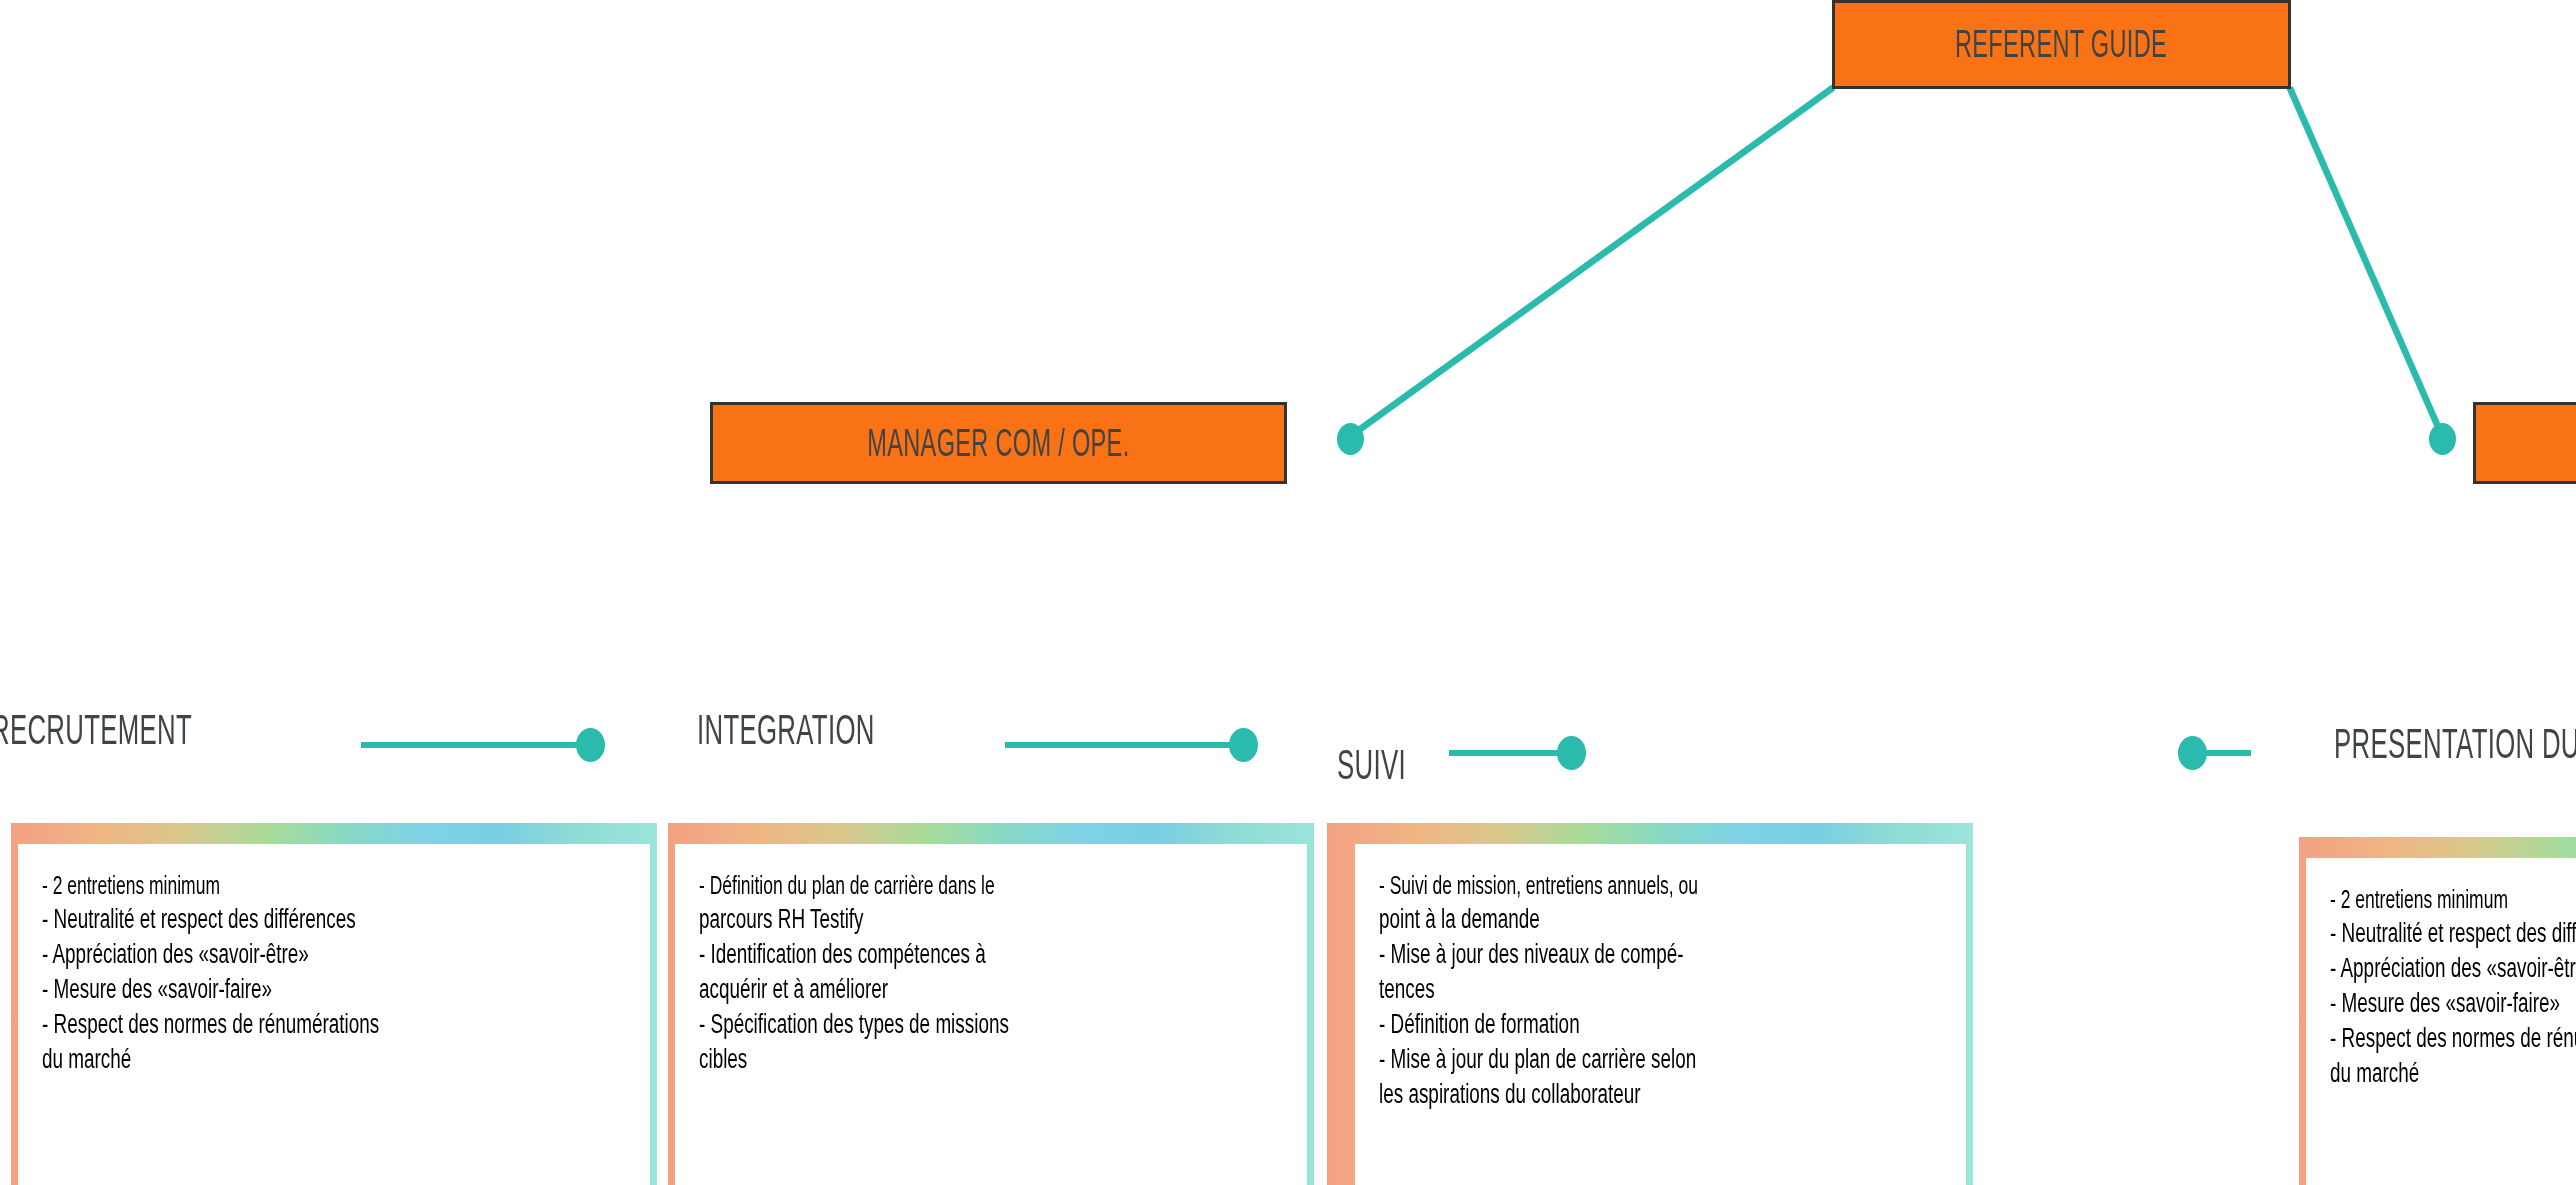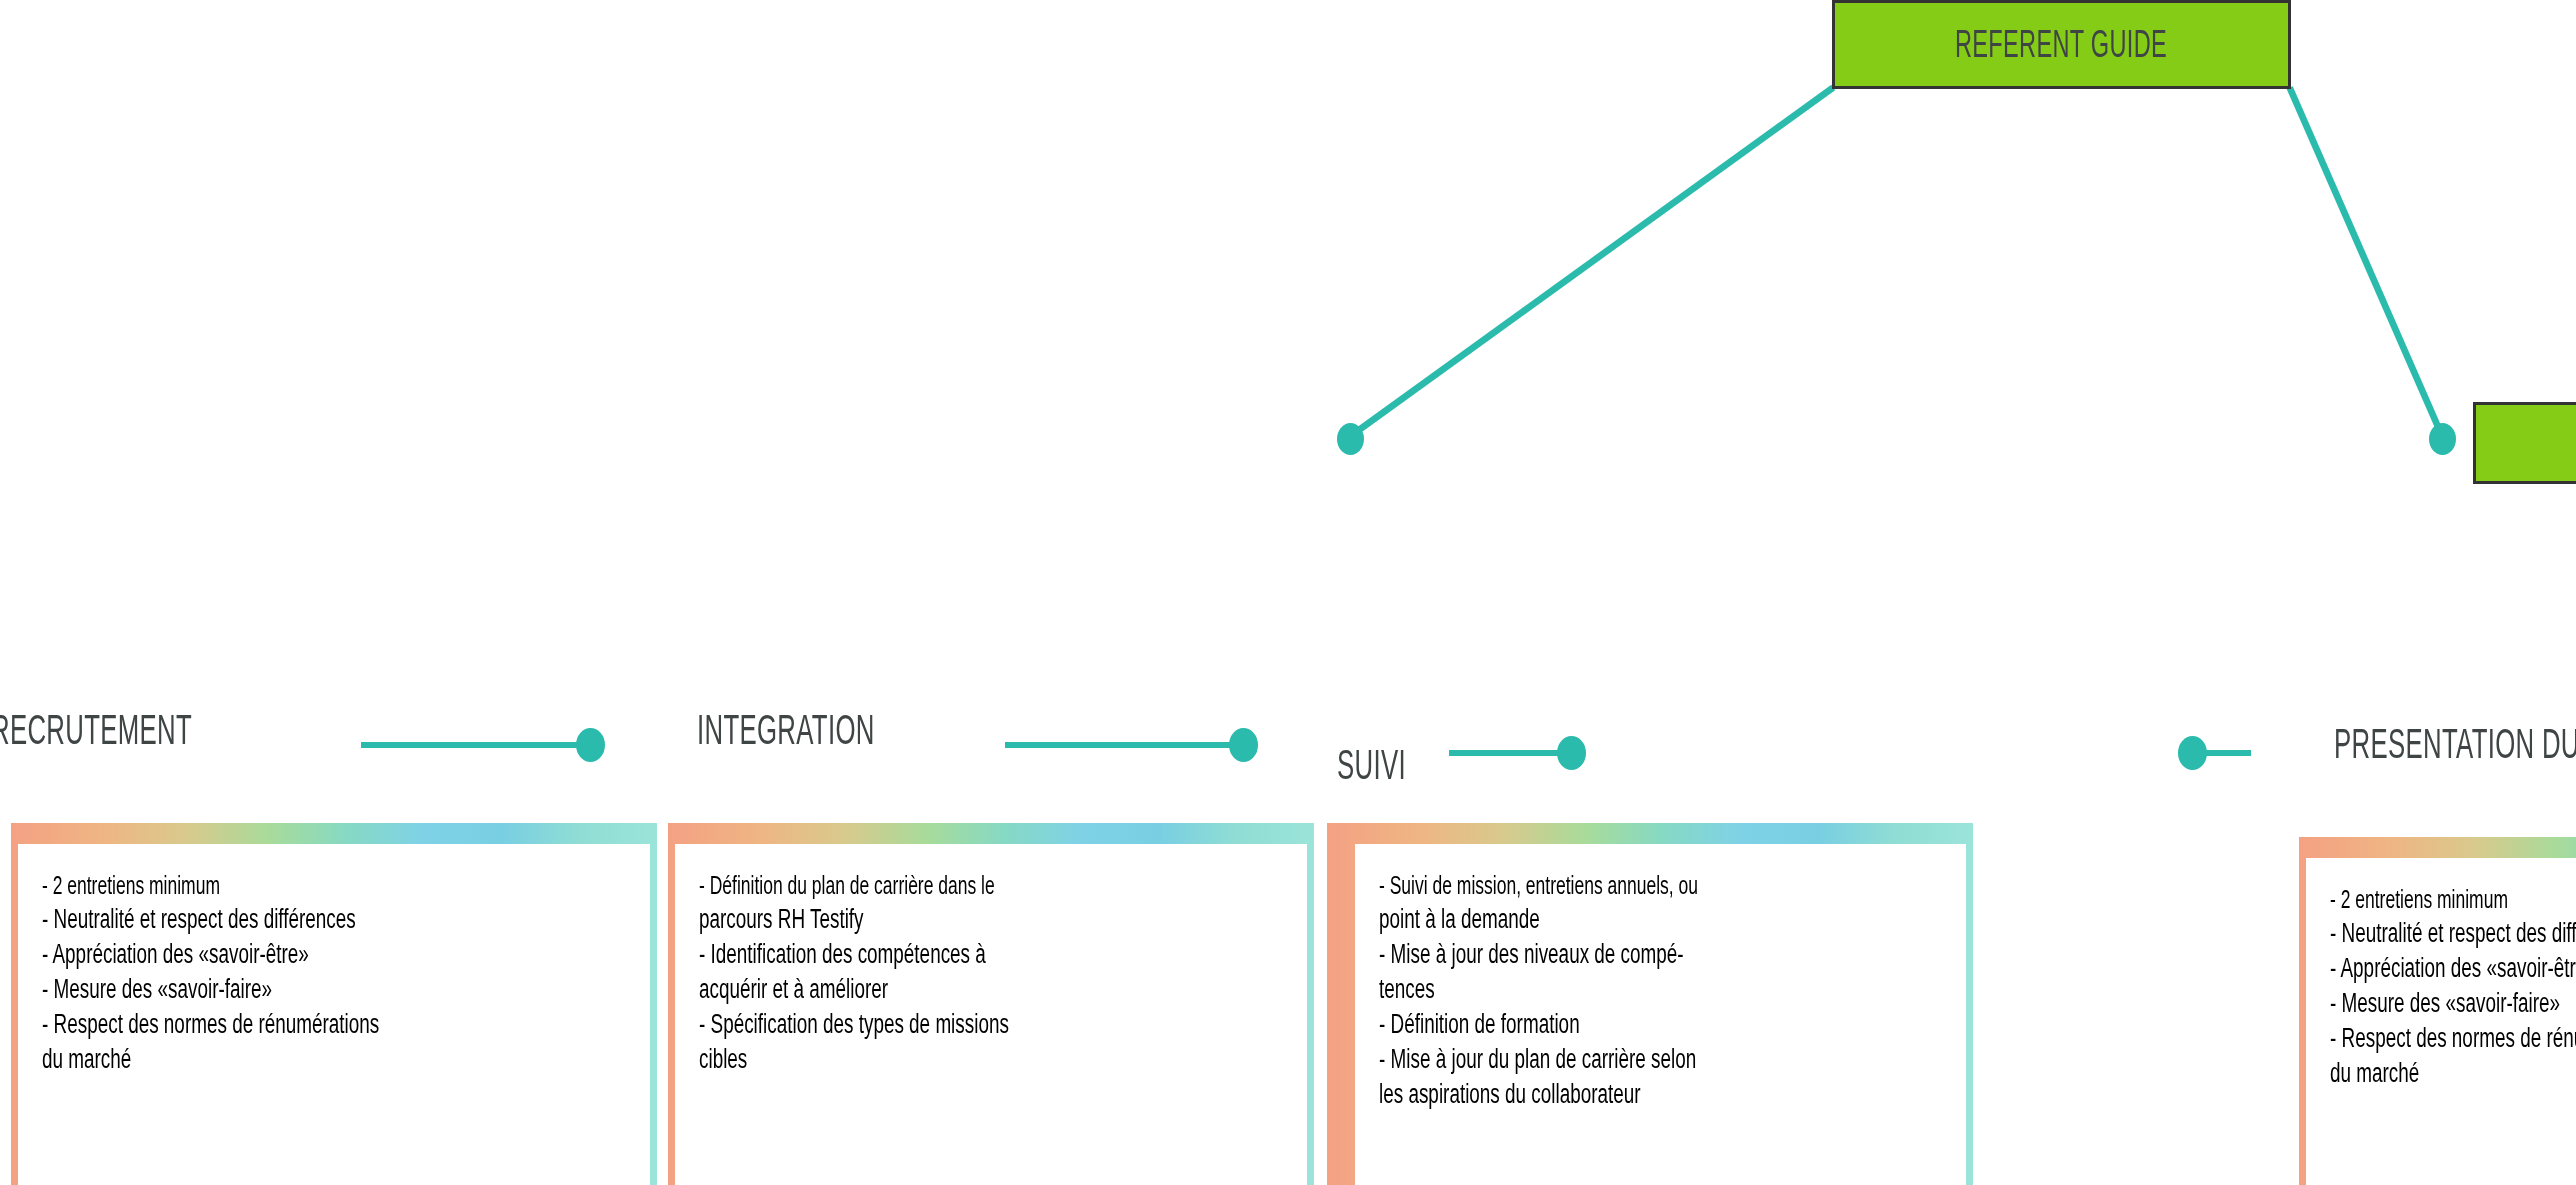--- a/index.html
+++ b/index.html
@@ -26,21 +26,21 @@
     width: 3805px;
     height: 1185px;
     pointer-events: none;
   }
 
   
   .node-box {
     position: absolute;
     box-sizing: border-box;
     border: 3.6px solid #333333;
-    background: #84cc16;
+    background: #f97316;
     display: flex;
     align-items: center;
     justify-content: center;
   }
   .node-box .node-label {
     font-family: "Liberation Sans Narrow", "Liberation Sans", sans-serif;
     font-stretch: condensed;
     transform: scaleX(0.62);
     transform-origin: center center;
     white-space: nowrap;
@@ -155,20 +155,23 @@
 
   <svg id="connectors" viewBox="0 0 7385 2301" preserveAspectRatio="none">
     <line x1="3558" y1="170" x2="2614" y2="852" stroke="#2BBBAD" stroke-width="13"></line>
     <line x1="4444" y1="170" x2="4742" y2="852" stroke="#2BBBAD" stroke-width="13"></line>
   </svg>
 
   <div class="node-box" id="box-referent">
     <span class="node-label">REFERENT GUIDE</span>
   </div>
 
+  <div class="node-box" id="box-manager-left">
+    <span class="node-label">MANAGER COM / OPE.</span>
+  </div>
 
   <div class="node-box" id="box-manager-right">
     
   </div>
 
   <div class="dot dot-mid" id="dot-left"></div>
   <div class="dot dot-mid" id="dot-right"></div>
 
   <div class="stage-head" style="left:-9.3px; top:706px;">
     <span class="stage-title">RECRUTEMENT</span>

